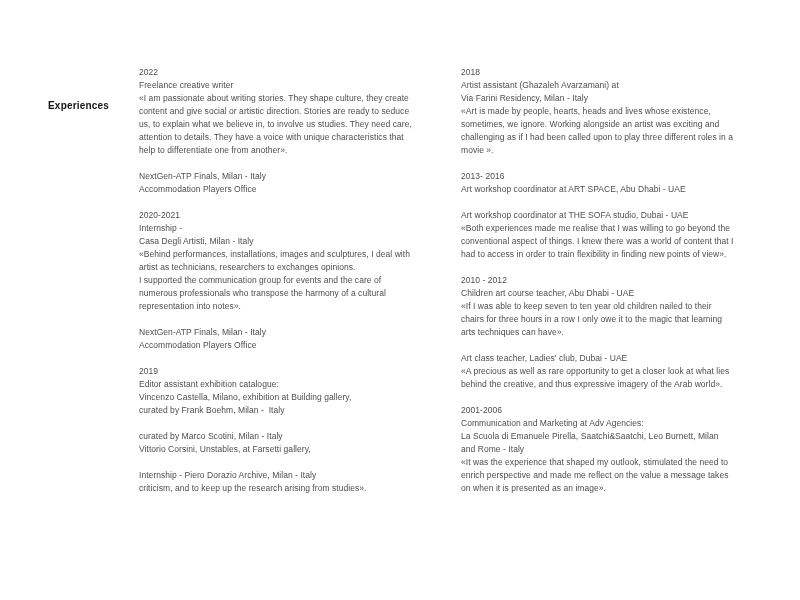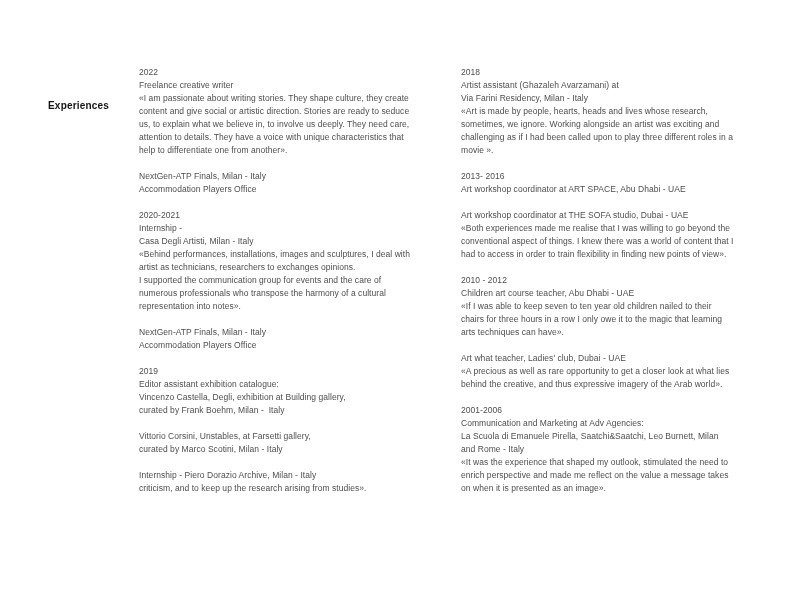--- a/index.html
+++ b/index.html
@@ -47,21 +47,21 @@
 <body>
 
 <div class="page-heading">Experiences</div>
 
 <div class="col col-left">
     <div class="para">
       <div class="line"><span class="run-normal">2022</span></div>
       <div class="line"><span class="run-normal">Freelance creative writer</span></div>
       <div class="line"><span class="run-italic">«I am passionate about writing stories. They shape culture, they create</span></div>
       <div class="line"><span class="run-italic">content and give social or artistic direction. Stories are ready to seduce</span></div>
-      <div class="line"><span class="run-italic">us, to explain what we believe in, to involve us deeply. They need care,</span></div>
+      <div class="line"><span class="run-italic">us, to explain what we believe in, to involve us studies. They need care,</span></div>
       <div class="line"><span class="run-italic">attention to details. They have a voice with unique characteristics that</span></div>
       <div class="line"><span class="run-italic">help to differentiate one from another».</span></div>
     </div>
     <div class="para">
       <div class="line"><span class="run-normal">NextGen-ATP Finals, Milan - Italy</span></div>
       <div class="line"><span class="run-normal">Accommodation Players Office</span></div>
     </div>
     <div class="para">
       <div class="line"><span class="run-normal">2020-2021</span></div>
       <div class="line"><span class="run-normal">Internship -</span></div>
@@ -72,39 +72,39 @@
       <div class="line"><span class="run-italic">numerous professionals who transpose the harmony of a cultural</span></div>
       <div class="line"><span class="run-italic">representation into notes».</span></div>
     </div>
     <div class="para">
       <div class="line"><span class="run-normal">NextGen-ATP Finals, Milan - Italy</span></div>
       <div class="line"><span class="run-normal">Accommodation Players Office</span></div>
     </div>
     <div class="para">
       <div class="line"><span class="run-normal">2019</span></div>
       <div class="line"><span class="run-normal">Editor assistant exhibition catalogue:</span></div>
-      <div class="line"><span class="run-normal">Vincenzo Castella, </span><span class="run-italic">Degli,</span><span class="run-normal"> exhibition at Building gallery,</span></div>
+      <div class="line"><span class="run-normal">Vincenzo Castella, </span><span class="run-italic">Milano,</span><span class="run-normal"> exhibition at Building gallery,</span></div>
       <div class="line"><span class="run-normal">curated by Frank Boehm, Milan -  Italy</span></div>
     </div>
     <div class="para">
+      <div class="line"><span class="run-normal">curated by Marco Scotini, Milan - Italy</span></div>
       <div class="line"><span class="run-normal">Vittorio Corsini, </span><span class="run-italic">Unstables, at</span><span class="run-normal"> Farsetti gallery,</span></div>
-      <div class="line"><span class="run-normal">curated by Marco Scotini, Milan - Italy</span></div>
     </div>
     <div class="para">
       <div class="line"><span class="run-normal">Internship - Piero Dorazio Archive, Milan - Italy</span></div>
       <div class="line"><span class="run-italic">criticism, and to keep up the research arising from studies».</span></div>
     </div>
   </div>
 
 <div class="col col-right">
     <div class="para">
       <div class="line"><span class="run-normal">2018</span></div>
       <div class="line"><span class="run-normal">Artist assistant (Ghazaleh Avarzamani) at</span></div>
       <div class="line"><span class="run-normal">Via Farini Residency, Milan - Italy</span></div>
-      <div class="line"><span class="run-italic">«Art is made by people, hearts, heads and lives whose research,</span></div>
+      <div class="line"><span class="run-italic">«Art is made by people, hearts, heads and lives whose existence,</span></div>
       <div class="line"><span class="run-italic">sometimes, we ignore. Working alongside an artist was exciting and</span></div>
       <div class="line"><span class="run-italic">challenging as if I had been called upon to play three different roles in a</span></div>
       <div class="line"><span class="run-italic">movie ».</span></div>
     </div>
     <div class="para">
       <div class="line"><span class="run-normal">2013- 2016</span></div>
       <div class="line"><span class="run-normal">Art workshop coordinator at ART SPACE, Abu Dhabi - UAE</span></div>
     </div>
     <div class="para">
       <div class="line"><span class="run-normal">Art workshop coordinator at THE SOFA studio, Dubai - UAE</span></div>
@@ -113,21 +113,21 @@
       <div class="line"><span class="run-italic">had to access in order to train flexibility in finding new points of view».</span></div>
     </div>
     <div class="para">
       <div class="line"><span class="run-normal">2010 - 2012</span></div>
       <div class="line"><span class="run-normal">Children art course teacher, Abu Dhabi - UAE</span></div>
       <div class="line"><span class="run-italic">«If I was able to keep seven to ten year old children nailed to their</span></div>
       <div class="line"><span class="run-italic">chairs for three hours in a row I only owe it to the magic that learning</span></div>
       <div class="line"><span class="run-italic">arts techniques can have».</span></div>
     </div>
     <div class="para">
-      <div class="line"><span class="run-normal">Art what teacher, Ladies' club, Dubai - UAE</span></div>
+      <div class="line"><span class="run-normal">Art class teacher, Ladies' club, Dubai - UAE</span></div>
       <div class="line"><span class="run-italic">«A precious as well as rare opportunity to get a closer look at what lies</span></div>
       <div class="line"><span class="run-italic">behind the creative, and thus expressive imagery of the Arab world».</span></div>
     </div>
     <div class="para">
       <div class="line"><span class="run-normal">2001-2006</span></div>
       <div class="line"><span class="run-normal">Communication and Marketing at Adv Agencies:</span></div>
       <div class="line"><span class="run-normal">La Scuola di Emanuele Pirella, Saatchi&amp;Saatchi, Leo Burnett, Milan</span></div>
       <div class="line"><span class="run-normal">and Rome - Italy</span></div>
       <div class="line"><span class="run-italic">«It was the experience that shaped my outlook, stimulated the need to</span></div>
       <div class="line"><span class="run-italic">enrich perspective and made me reflect on the value a message takes</span></div>

